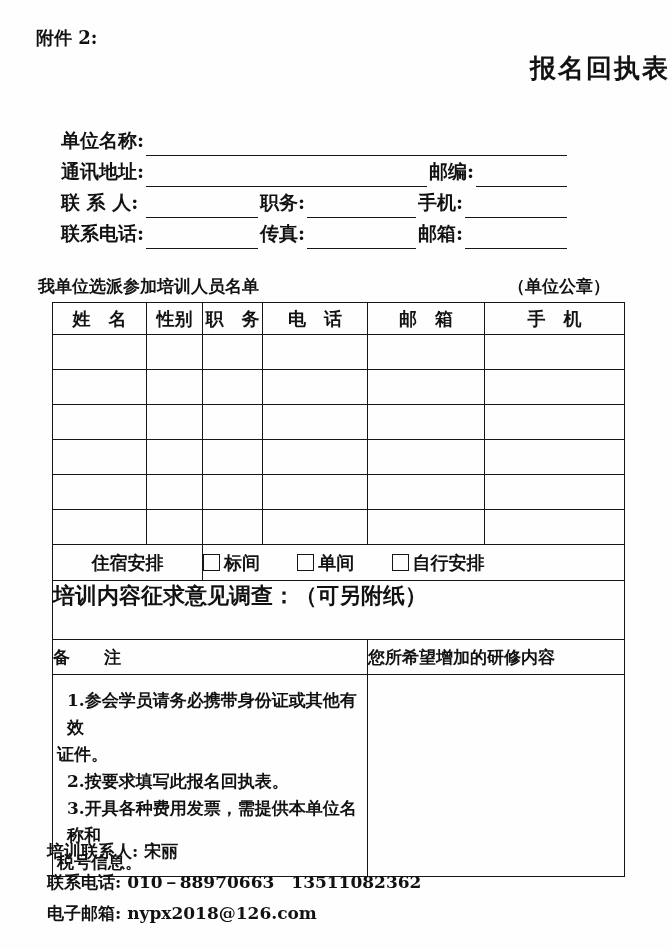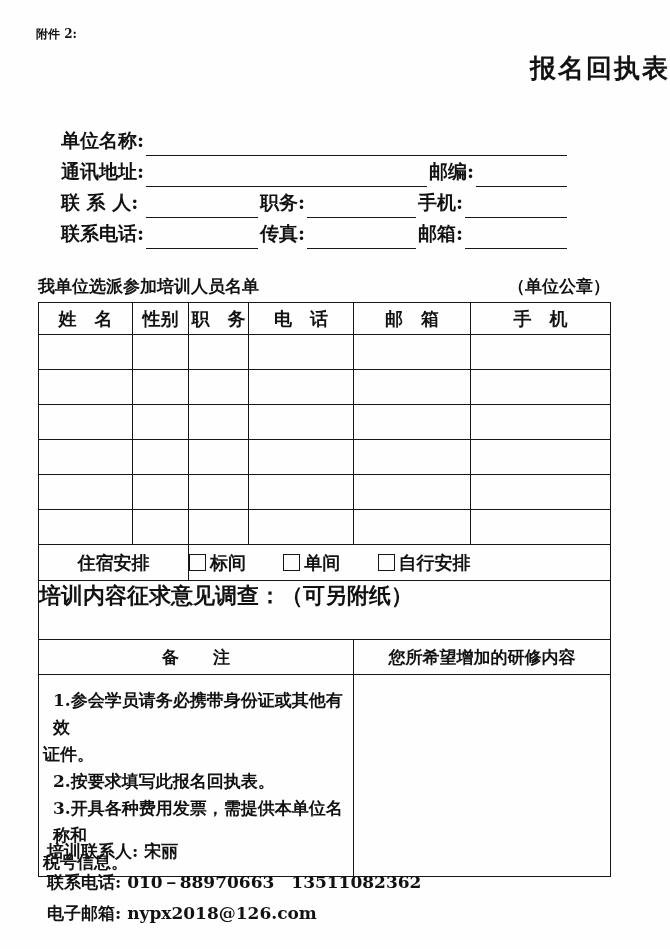--- a/index.html
+++ b/index.html
@@ -1,21 +1,21 @@
 <!DOCTYPE html>
 <html><head>
 <meta charset="utf-8">
 <style>
   html,body{margin:0;padding:0;background:#fff;}
   .page{
     position:relative;width:670px;height:949px;background:#fefefe;
     font-family:"DejaVu Serif","Liberation Serif",serif;color:#121212;
     overflow:hidden;
   }
-  .attachment{position:absolute;left:36px;top:26px;font-size:12px;font-weight:bold;}
+  .attachment{position:absolute;left:36px;top:26px;font-size:18px;font-weight:bold;}
   .title{position:absolute;left:0;top:51px;width:100%;text-align:right;
     font-size:26px;font-weight:bold;letter-spacing:2px;}
 
   
   .cform{position:absolute;left:37px;top:128px;width:530px;}
   .frow{display:flex;align-items:baseline;height:31px;font-size:19px;font-weight:bold;white-space:nowrap;margin-left:24px;}
   .blank{border-bottom:1.5px solid #161616;height:22px;align-self:flex-end;margin-bottom:3px;}
   .lbl-l{width:85px;flex:none;}
   .lbl-m{flex:none;padding:0 2px 0 2px;}
   .b-fill{flex:1;}
@@ -23,34 +23,34 @@
   .b-114{width:112px;flex:none;}
   .b-111{width:109px;flex:none;}
   .b-107{flex:1;}
 
   
   .caption{position:absolute;left:38px;top:275px;width:572px;height:26px;
     font-size:17px;font-weight:bold;text-align:left;}
   .caption .seal{position:absolute;right:0;top:0;}
 
   
-  table.roster{position:absolute;left:38px;top:302px;width:572px;
+  table.roster{position:absolute;left:52px;top:302px;width:572px;
     border-collapse:collapse;table-layout:fixed;}
   table.roster td{border:1.5px solid #161616;padding:0;}
   .r-head td{height:31px;text-align:center;font-size:18px;font-weight:bold;}
   .r-data td{height:34px;}
   .r-accom td{height:35px;font-size:18px;font-weight:bold;}
   .accom-label{text-align:center;}
   .accom-opts{padding-left:37px;}
   .opt{display:inline-block;margin-right:31px;}
   .cbox{display:inline-block;width:15px;height:15px;border:1.5px solid #161616;
     vertical-align:-2px;margin-right:4px;}
   .r-survey td{height:58px;vertical-align:top;padding:6px 0 0 37px;
     font-size:22px;font-weight:bold;}
-  .r-noteshead td{height:34px;text-align:center;font-size:17px;font-weight:bold;}
+  .r-noteshead td{height:34px;font-size:17px;font-weight:bold;}
   .r-content td{height:151px;vertical-align:top;}
   .remarks{padding:12px 2px 0 4px;font-size:17px;font-weight:bold;line-height:27px;}
   .remark-line.indent{padding-left:10px;}
 
   
   .footer{position:absolute;left:47px;top:836px;font-size:17px;font-weight:bold;line-height:31px;}
 </style>
 </head>
 <body>
 

